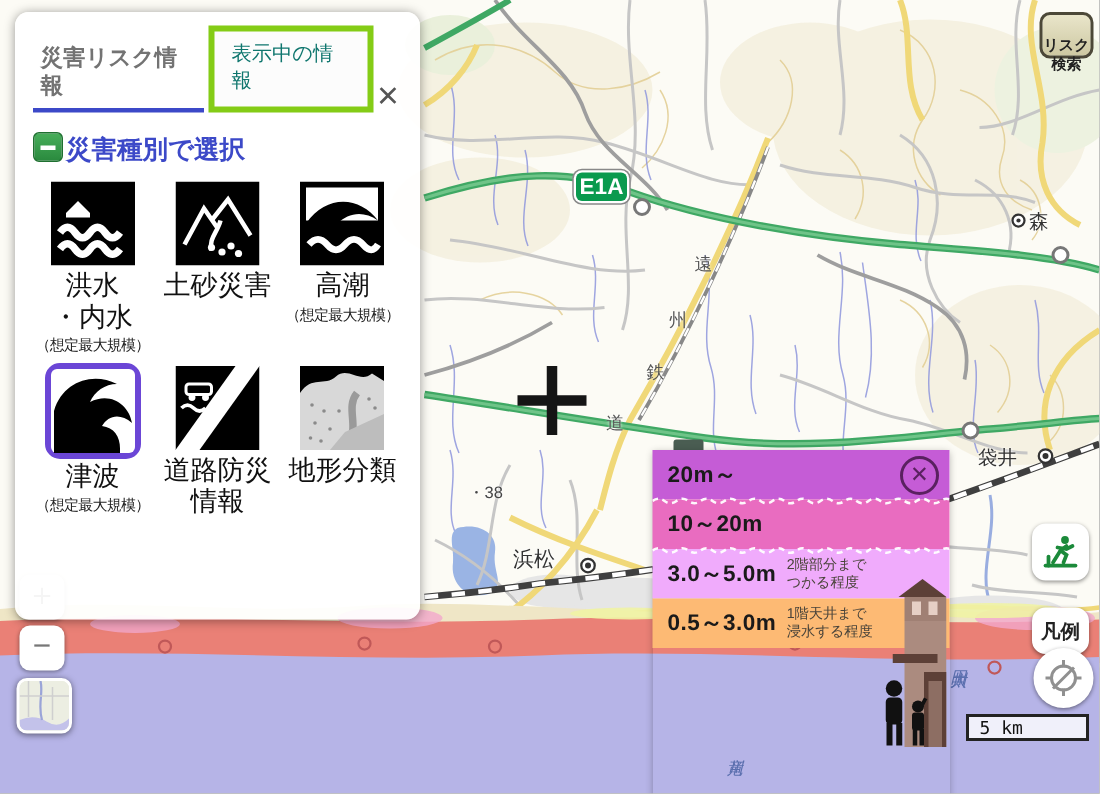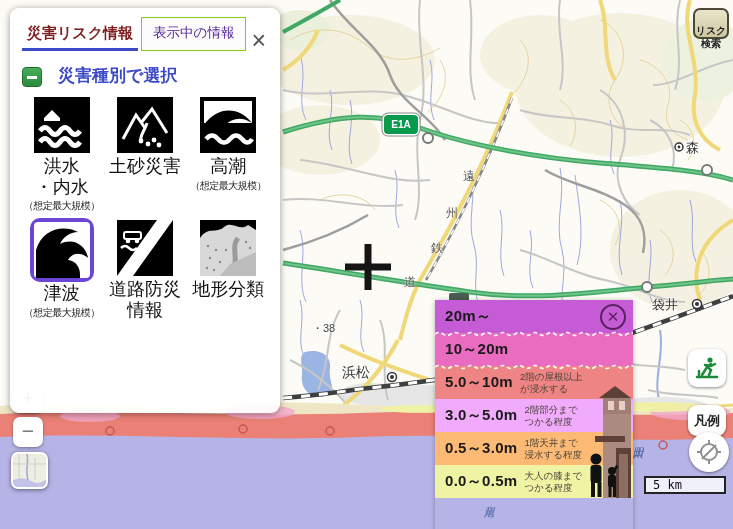--- a/index.html
+++ b/index.html
@@ -7,36 +7,36 @@
     font-family:"Liberation Sans","DejaVu Sans",sans-serif;background:#fcfbf5;}
   #screen *{box-sizing:border-box;}
 
   
   .map-svg{position:absolute;left:0;top:0;z-index:1;}
   .map-label{position:absolute;color:#333;font-size:13px;z-index:6;white-space:nowrap;
     text-shadow:0 0 2px #fff,0 0 2px #fff;}
   .v-label{writing-mode:vertical-rl;font-style:italic;color:#5b6fae;font-size:11px;z-index:5;}
   .rw-char{position:absolute;font-size:12px;color:#555;z-index:6;text-shadow:0 0 2px #fff;}
   .e1a-badge{position:absolute;left:384px;top:115px;width:34px;height:19px;background:#0a9a4e;
-    color:#fff;font-weight:bold;font-size:10px;text-align:center;line-height:19px;
+    color:#fff;font-weight:bold;font-size:15px;text-align:center;line-height:19px;
     border-radius:4px;box-shadow:0 0 0 1.5px #fff,0 0 0 2.5px #888;z-index:6;}
 
   
   .panel{position:absolute;left:10px;top:8px;width:270px;height:405px;
     background:rgba(255,255,255,.93);border-radius:9px;z-index:20;
     box-shadow:0 1px 7px rgba(0,0,0,.4);padding:0;}
   .panel-tabs{display:flex;align-items:flex-end;padding:9px 12px 0 12px;}
   .tab{cursor:pointer;}
-  .tab.active{color:#7f1d1d;font-weight:bold;font-size:15px;padding:4px 5px 5px 5px;
+  .tab.active{color:#737373;font-weight:bold;font-size:15px;padding:4px 5px 5px 5px;
     border-bottom:3px solid #3c49c8;}
-  .tab.inactive{color:#4c1d95;font-size:13.5px;border:1px solid #84cc16;background:#fcfcfc;
+  .tab.inactive{color:#0f766e;font-size:13.5px;border:4px solid #84cc16;background:#fcfcfc;
     padding:6px 11px 8px 11px;margin-left:3px;}
   .panel-close{margin-left:auto;color:#555;font-size:25px;line-height:22px;cursor:pointer;
     padding:0 2px;}
-  .section-head{display:flex;align-items:flex-end;gap:16px;margin:13px 0 0 12px;}
+  .section-head{display:flex;align-items:flex-start;gap:2px;margin:13px 0 0 12px;}
   .section-title{color:#3c49c8;font-weight:bold;font-size:17px;}
   .toggle{width:20px;height:20px;border-radius:4px;flex:0 0 20px;position:relative;
     background:linear-gradient(#47ae5a,#2a8a3e);border:1px solid #1f7030;cursor:pointer;}
   .toggle::before{content:"";position:absolute;left:4px;top:8px;width:10px;height:3px;background:#fff;}
   .toggle.plus::after{content:"";position:absolute;left:7.5px;top:4.5px;width:3px;height:10px;background:#fff;}
   .type-grid{display:grid;grid-template-columns:repeat(3,1fr);margin:10px 10px 0 10px;row-gap:7px;}
   .type-cell{display:flex;flex-direction:column;align-items:center;cursor:pointer;}
   .type-icon{width:56px;height:56px;}
   .type-icon.selected{border:4px solid #6b46d6;border-radius:10px;width:64px;height:64px;margin:-2px 0;}
   .type-icon svg{display:block;}
@@ -364,39 +364,29 @@
   </div>
 
   <div class="legend">
     <div class="lg-row" style="background: rgb(197, 92, 214);">
       <span class="lg-range">20m～</span>
       <div class="lg-close">✕</div>
     </div>
     <div class="lg-row" style="background: rgb(233, 108, 192);">
       <span class="lg-range">10～20m</span>
     </div>
-    <div class="lg-row" style="background: rgb(239, 132, 132);">
-      <span class="lg-range">5.0～10m</span>
-      <span class="lg-desc">2階の屋根以上
-が浸水する</span>
-    </div>
     <div class="lg-row" style="background: #f0abfc;">
       <span class="lg-range">3.0～5.0m</span>
       <span class="lg-desc">2階部分まで
 つかる程度</span>
     </div>
     <div class="lg-row" style="background: #fdba74;">
       <span class="lg-range">0.5～3.0m</span>
       <span class="lg-desc">1階天井まで
 浸水する程度</span>
-    </div>
-    <div class="lg-row" style="background: rgb(239, 243, 164);">
-      <span class="lg-range">0.0～0.5m</span>
-      <span class="lg-desc">大人の膝まで
-つかる程度</span>
     </div>
     <svg class="lg-wave" style="top:30px;">
       <path stroke="#fff" stroke-width="1.7" fill="none" stroke-dasharray="4 3" opacity=".95" d="M0 4 q4 -3 8 0 q4 3 8 0 q4 -3 8 0 q4 3 8 0 q4 -3 8 0 q4 3 8 0 q4 -3 8 0 q4 3 8 0 q4 -3 8 0 q4 3 8 0 q4 -3 8 0 q4 3 8 0 q4 -3 8 0 q4 3 8 0 q4 -3 8 0 q4 3 8 0 q4 -3 8 0 q4 3 8 0 q4 -3 8 0 q4 3 8 0 q4 -3 8 0 q4 3 8 0 q4 -3 8 0 q4 3 8 0 q4 -3 8 0 q4 3 8 0"></path>
     </svg>
     <svg class="lg-wave" style="top:63px;">
       <path stroke="#fff" stroke-width="1.7" fill="none" stroke-dasharray="4 3" opacity=".95" d="M0 4 q4 -3 8 0 q4 3 8 0 q4 -3 8 0 q4 3 8 0 q4 -3 8 0 q4 3 8 0 q4 -3 8 0 q4 3 8 0 q4 -3 8 0 q4 3 8 0 q4 -3 8 0 q4 3 8 0 q4 -3 8 0 q4 3 8 0 q4 -3 8 0 q4 3 8 0 q4 -3 8 0 q4 3 8 0 q4 -3 8 0 q4 3 8 0 q4 -3 8 0 q4 3 8 0 q4 -3 8 0 q4 3 8 0 q4 -3 8 0 q4 3 8 0"></path>
     </svg>
     <svg class="lg-house" width="36" height="112">
       <polygon points="4,12 20,0 36,12" fill="#5d4037"></polygon>
       <rect x="8" y="12" width="28" height="16" fill="#a08074"></rect>

